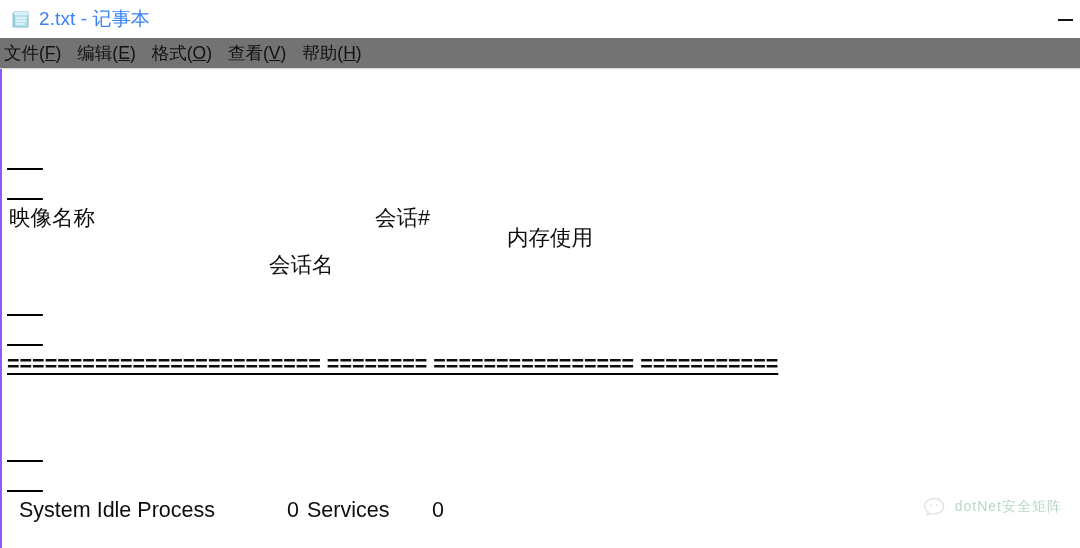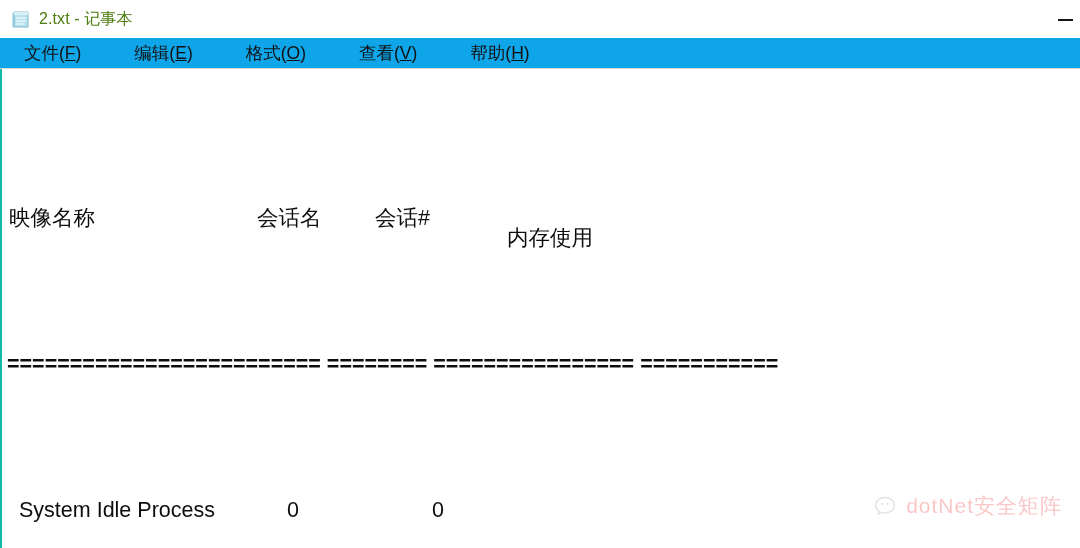--- a/index.html
+++ b/index.html
@@ -37,22 +37,22 @@
   }
   .app-icon {
     width: 22px;
     height: 22px;
     flex: 0 0 auto;
     margin-right: 7px;
     position: relative;
     top: 1px;
   }
   .title-text {
-    font-size: 16px;
-    color: #4d7c0f;
+    font-size: 19px;
+    color: #3b82f6;
     letter-spacing: 0.1px;
     white-space: nowrap;
   }
   .win-controls {
     position: absolute;
     right: 0;
     top: 0;
     height: 38px;
     display: flex;
     align-items: center;
@@ -68,26 +68,25 @@
     width: 15px;
     height: 2px;
     background: #151515;
     margin-top: 2px;
     margin-left: 16px;
   }
 
   
   .menubar {
     height: 30px;
-    background: #0ea5e9;
-    display: flex;
-    align-items: center;
-    padding-left: 24px;
-    box-sizing: border-box;
-    gap: 37px;
+    background: #737373;
+    display: flex;
+    align-items: center;
+    padding-left: 4px;
+    box-sizing: border-box;
   }
   .menu-item {
     font-size: 17.5px;
     color: #111111;
     margin-right: 16px;
     white-space: nowrap;
     cursor: default;
   }
   .menu-item u {
     text-decoration: underline;
@@ -98,23 +97,24 @@
     height: 1px;
     background: #d9d9d9;
     width: 100%;
   }
 
   
   .textarea-wrap {
     position: relative;
     height: 479px;
     background: #ffffff;
-    border-left: 2px solid #14b8a6;
+    border-left: 2px solid #8b5cf6;
     box-sizing: border-box;
     overflow: hidden;
+    text-decoration: underline;
   }
   .doc-text {
     margin: 0;
     padding: 18px 0 0 5px;
     font-family: "Liberation Sans", sans-serif;
     font-size: 21.5px;
     line-height: 29.2px;
     color: #0d0d0d;
     white-space: pre-wrap;
     word-break: break-all;
@@ -130,21 +130,21 @@
   }
   .col-name   { position: absolute; left: 0px;   text-align: left; }
   .col-pid    { position: absolute; width: 120px; text-align: right; }
   .col-sess   { position: absolute; text-align: left; }
   .col-hash   { position: absolute; width: 90px;  text-align: left; }
   .col-mem    { position: absolute; width: 130px; text-align: right; }
 
   
   .hdr-row .col-name { left: 2px; }
   .hdr-row .col-pid  { left: 135px; width: 120px; }
-  .hdr-row .col-sess { left: 250px; }
+  .hdr-row .col-sess { left: 262px; margin-top: 47px; }
   .hdr-row .col-hash { left: 368px; width: 110px; }
   .hdr-row .col-mem  { left: 500px; width: 150px; text-align: left; margin-top: 20px; }
 
   
   .data-row .col-name { left: 12px; }
   .data-row .col-pid  { left: 172px; width: 120px; }
   .data-row .col-sess { left: 300px; }
   .data-row .col-hash { left: 425px; width: 110px; }
   .data-row .col-mem  { left: 545px; width: 140px; }
 
@@ -170,22 +170,22 @@
     opacity: 0.30;
     pointer-events: none;
   }
   .wm-logo {
     width: 26px;
     height: 26px;
     margin-right: 8px;
     flex: 0 0 auto;
   }
   .wm-text {
-    font-size: 21px;
-    color: #ef4444;
+    font-size: 14px;
+    color: #15803d;
     letter-spacing: 1px;
     white-space: nowrap;
   }
 </style>
 </head>
 <body>
 
 <div class="window">
 
   <div class="titlebar">
@@ -228,20 +228,21 @@
         <span class="col-mem">内存使用</span>
       </span>
 
       
       <span class="sep-block">========================= ======== ================ ===========</span>
 
       
       <span class="row data-row">
         <span class="col-name">System Idle Process</span>
         <span class="col-pid">0</span>
+        <span class="col-sess">Services</span>
         <span class="col-hash">0</span>
       </span>
       
       
       
       
       
       
       
       

